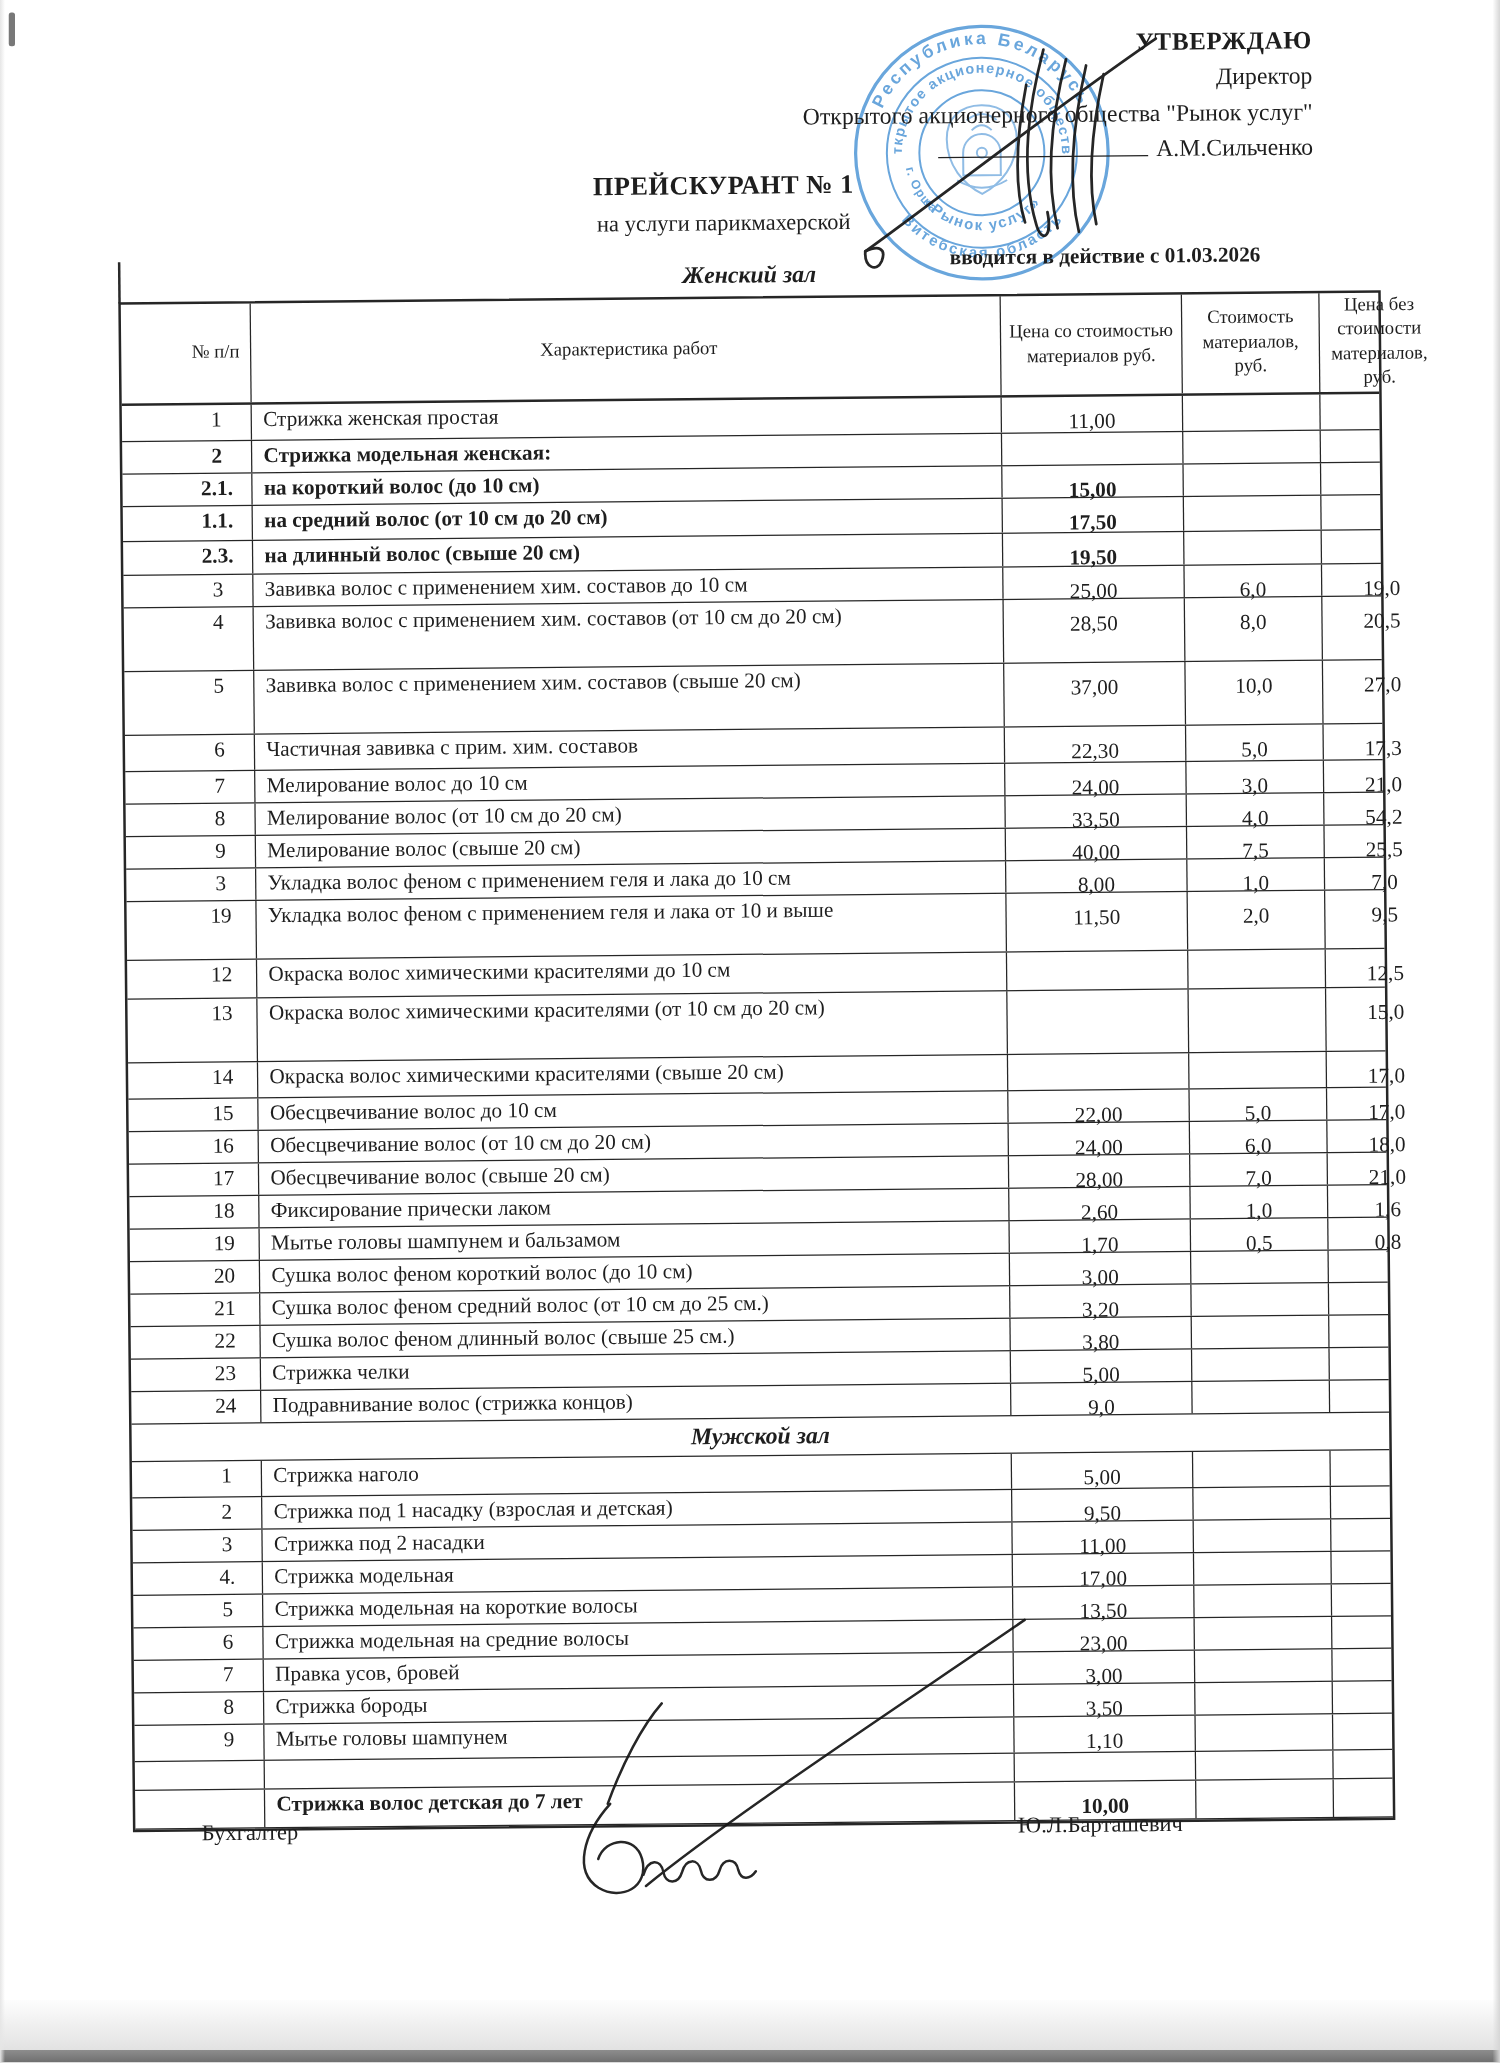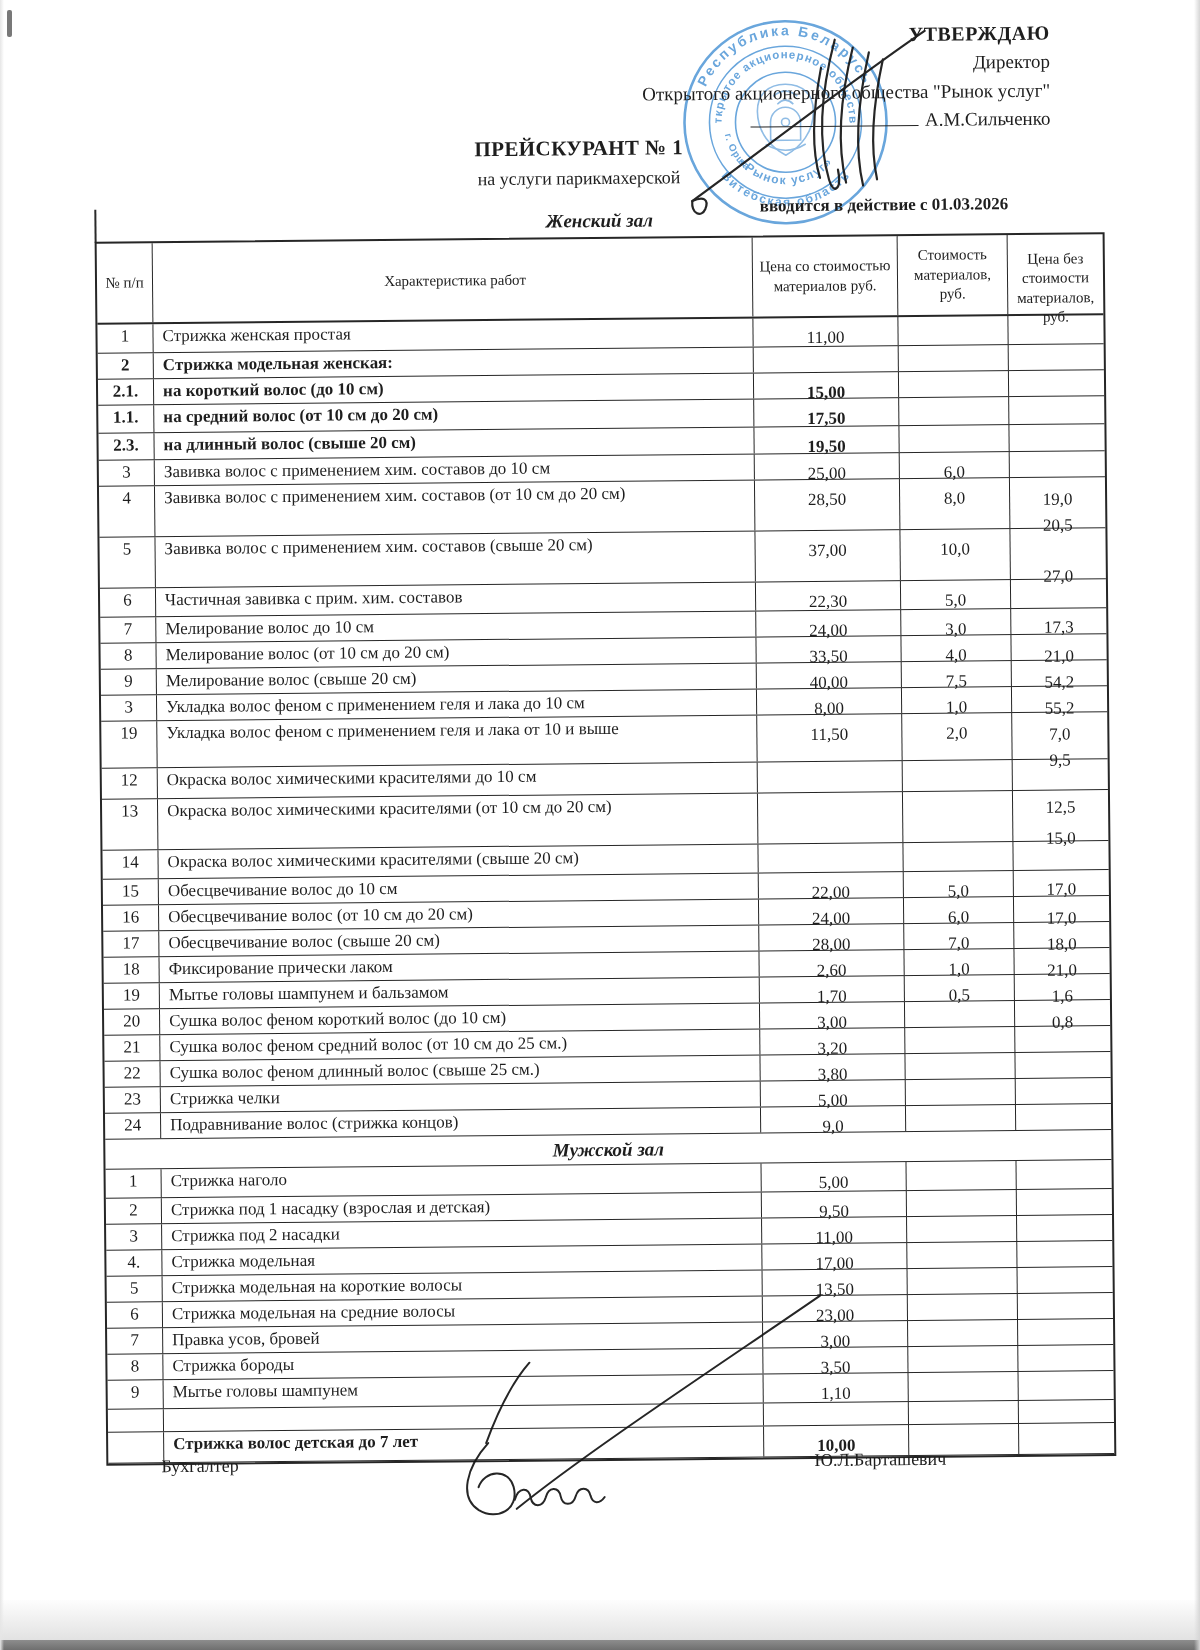--- a/index.html
+++ b/index.html
@@ -31,25 +31,25 @@
   
   .ptable{position:absolute;left:100px;top:237px;width:1010px;
     border:2.2px solid #262626;box-sizing:border-box;background:transparent;}
   .thead{display:flex;height:81px;border-bottom:2px solid #262626;box-sizing:border-box;}
   .th{display:flex;align-items:center;justify-content:center;text-align:center;
     font-size:15px;line-height:1.3;border-right:1.6px solid #262626;box-sizing:border-box;
     padding:2px 4px;}
   .trow{display:flex;border-bottom:1.5px solid #262626;box-sizing:border-box;}
   .td{border-right:1.6px solid #262626;box-sizing:border-box;font-size:17px;
     overflow:visible;}
-  .c0{width:56px;flex:none;text-align:center;padding-top:2px;}
+  .c0{width:56px;flex:none;text-align:center;padding-top:2px;margin-left:48px;}
   .c1{width:600px;flex:none;padding:2px 4px 0 9px;}
   .c2{width:145px;flex:none;}
   .c3{width:110px;flex:none;}
-  .c4{width:95px;flex:none;border-right:none !important;margin-top:28px;}
+  .c4{width:95px;flex:none;border-right:none !important;}
   .th.c4{border-right:none;}
   .val{text-align:center;padding-top:11px;line-height:17px;}
   .trow.bold .td{font-weight:bold;}
   .sect-row{display:flex;align-items:center;justify-content:center;
     border-bottom:1.6px solid #262626;box-sizing:border-box;
     font-size:19px;font-weight:bold;font-style:italic;}
 
   
   .footer-left{position:absolute;left:155px;top:1452px;font-size:18px;}
   .footer-right{position:absolute;left:808px;top:1452px;font-size:18px;}
@@ -226,21 +226,21 @@
         <div class="td c1">Мелирование волос (от 10 см до 20 см)</div>
         <div class="td c2 val">33,50</div>
         <div class="td c3 val">4,0</div>
         <div class="td c4 val">54,2</div>
       </div>
       <div class="trow" style="height: 26px;">
         <div class="td c0">9</div>
         <div class="td c1">Мелирование волос (свыше 20 см)</div>
         <div class="td c2 val">40,00</div>
         <div class="td c3 val">7,5</div>
-        <div class="td c4 val">55,2</div>
+        <div class="td c4 val">25,5</div>
       </div>
       <div class="trow" style="height: 26px;">
         <div class="td c0">3</div>
         <div class="td c1">Укладка волос феном с применением геля и лака до 10 см</div>
         <div class="td c2 val">8,00</div>
         <div class="td c3 val">1,0</div>
         <div class="td c4 val">7,0</div>
       </div>
       <div class="trow" style="height: 47px;">
         <div class="td c0">19</div>

